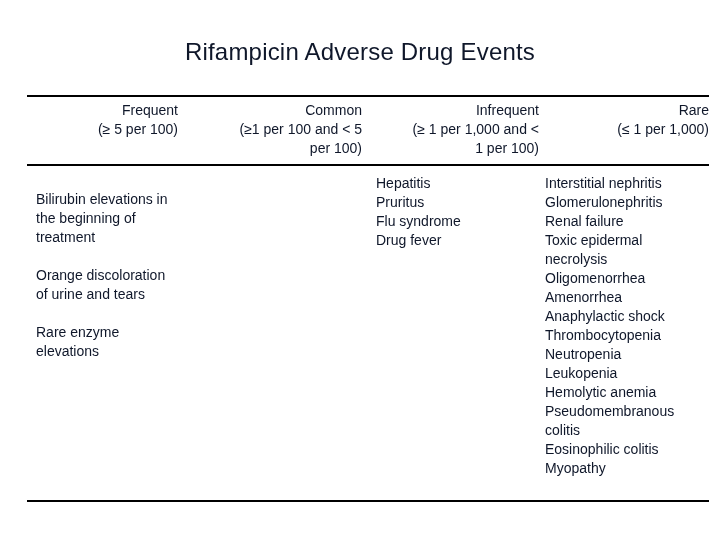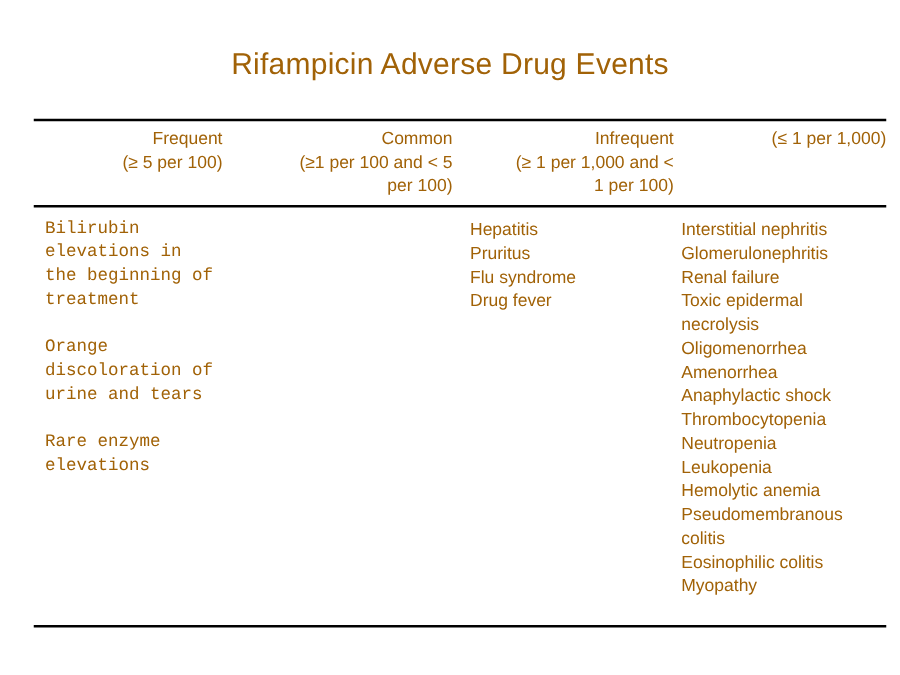--- a/index.html
+++ b/index.html
@@ -1,21 +1,21 @@
 <!DOCTYPE html>
 <html><head>
 <meta charset="utf-8">
 <style>
   html, body { margin: 0; padding: 0; background: #888; }
   .slide {
     position: relative;
     width: 720px;
     height: 540px;
     background: #ffffff;
-    color: #a16207;
+    color: #0f172a;
     font-family: "Liberation Sans", sans-serif;
     overflow: hidden;
     margin: 0 auto;
   }
   .title {
     position: absolute;
     top: 38px;
     left: 0;
     width: 720px;
     margin: 0;
@@ -53,21 +53,21 @@
     width: 682px;
     display: grid;
     grid-template-columns: 151px 184px 177px 170px;
     font-size: 14px;
     line-height: 19px;
     text-align: left;
   }
   .bcell-frequent   { padding-left: 9px;  padding-right: 2px; }
   .bcell-infrequent { padding-left: 14px; padding-right: 2px; }
   .bcell-rare       { padding-left: 6px;  padding-right: 2px; }
-  .para { margin: 0 0 19px 0; font-family: Liberation Mono, monospace; }
+  .para { margin: 16px 0 19px 0; }
   .line { margin: 0; }
 </style>
 </head>
 <body>
 
 <div class="slide">
 
   <h1 class="title">Rifampicin Adverse Drug Events</h1>
 
   <div class="rule rule-top"></div>
@@ -81,20 +81,21 @@
       <div class="hname">Common</div>
       <div class="hcrit">(≥1 per 100 and &lt; 5
 per 100)</div>
     </div>
     <div class="hcell">
       <div class="hname">Infrequent</div>
       <div class="hcrit">(≥ 1 per 1,000 and &lt;
 1 per 100)</div>
     </div>
     <div class="hcell">
+      <div class="hname">Rare</div>
       <div class="hcrit">(≤ 1 per 1,000)</div>
     </div>
   </div>
 
   <div class="rule rule-mid"></div>
 
   <div class="body-row">
     <div class="bcell bcell-frequent">
         <div class="para">Bilirubin elevations in the beginning of treatment</div>
         <div class="para">Orange discoloration of urine and tears</div>

